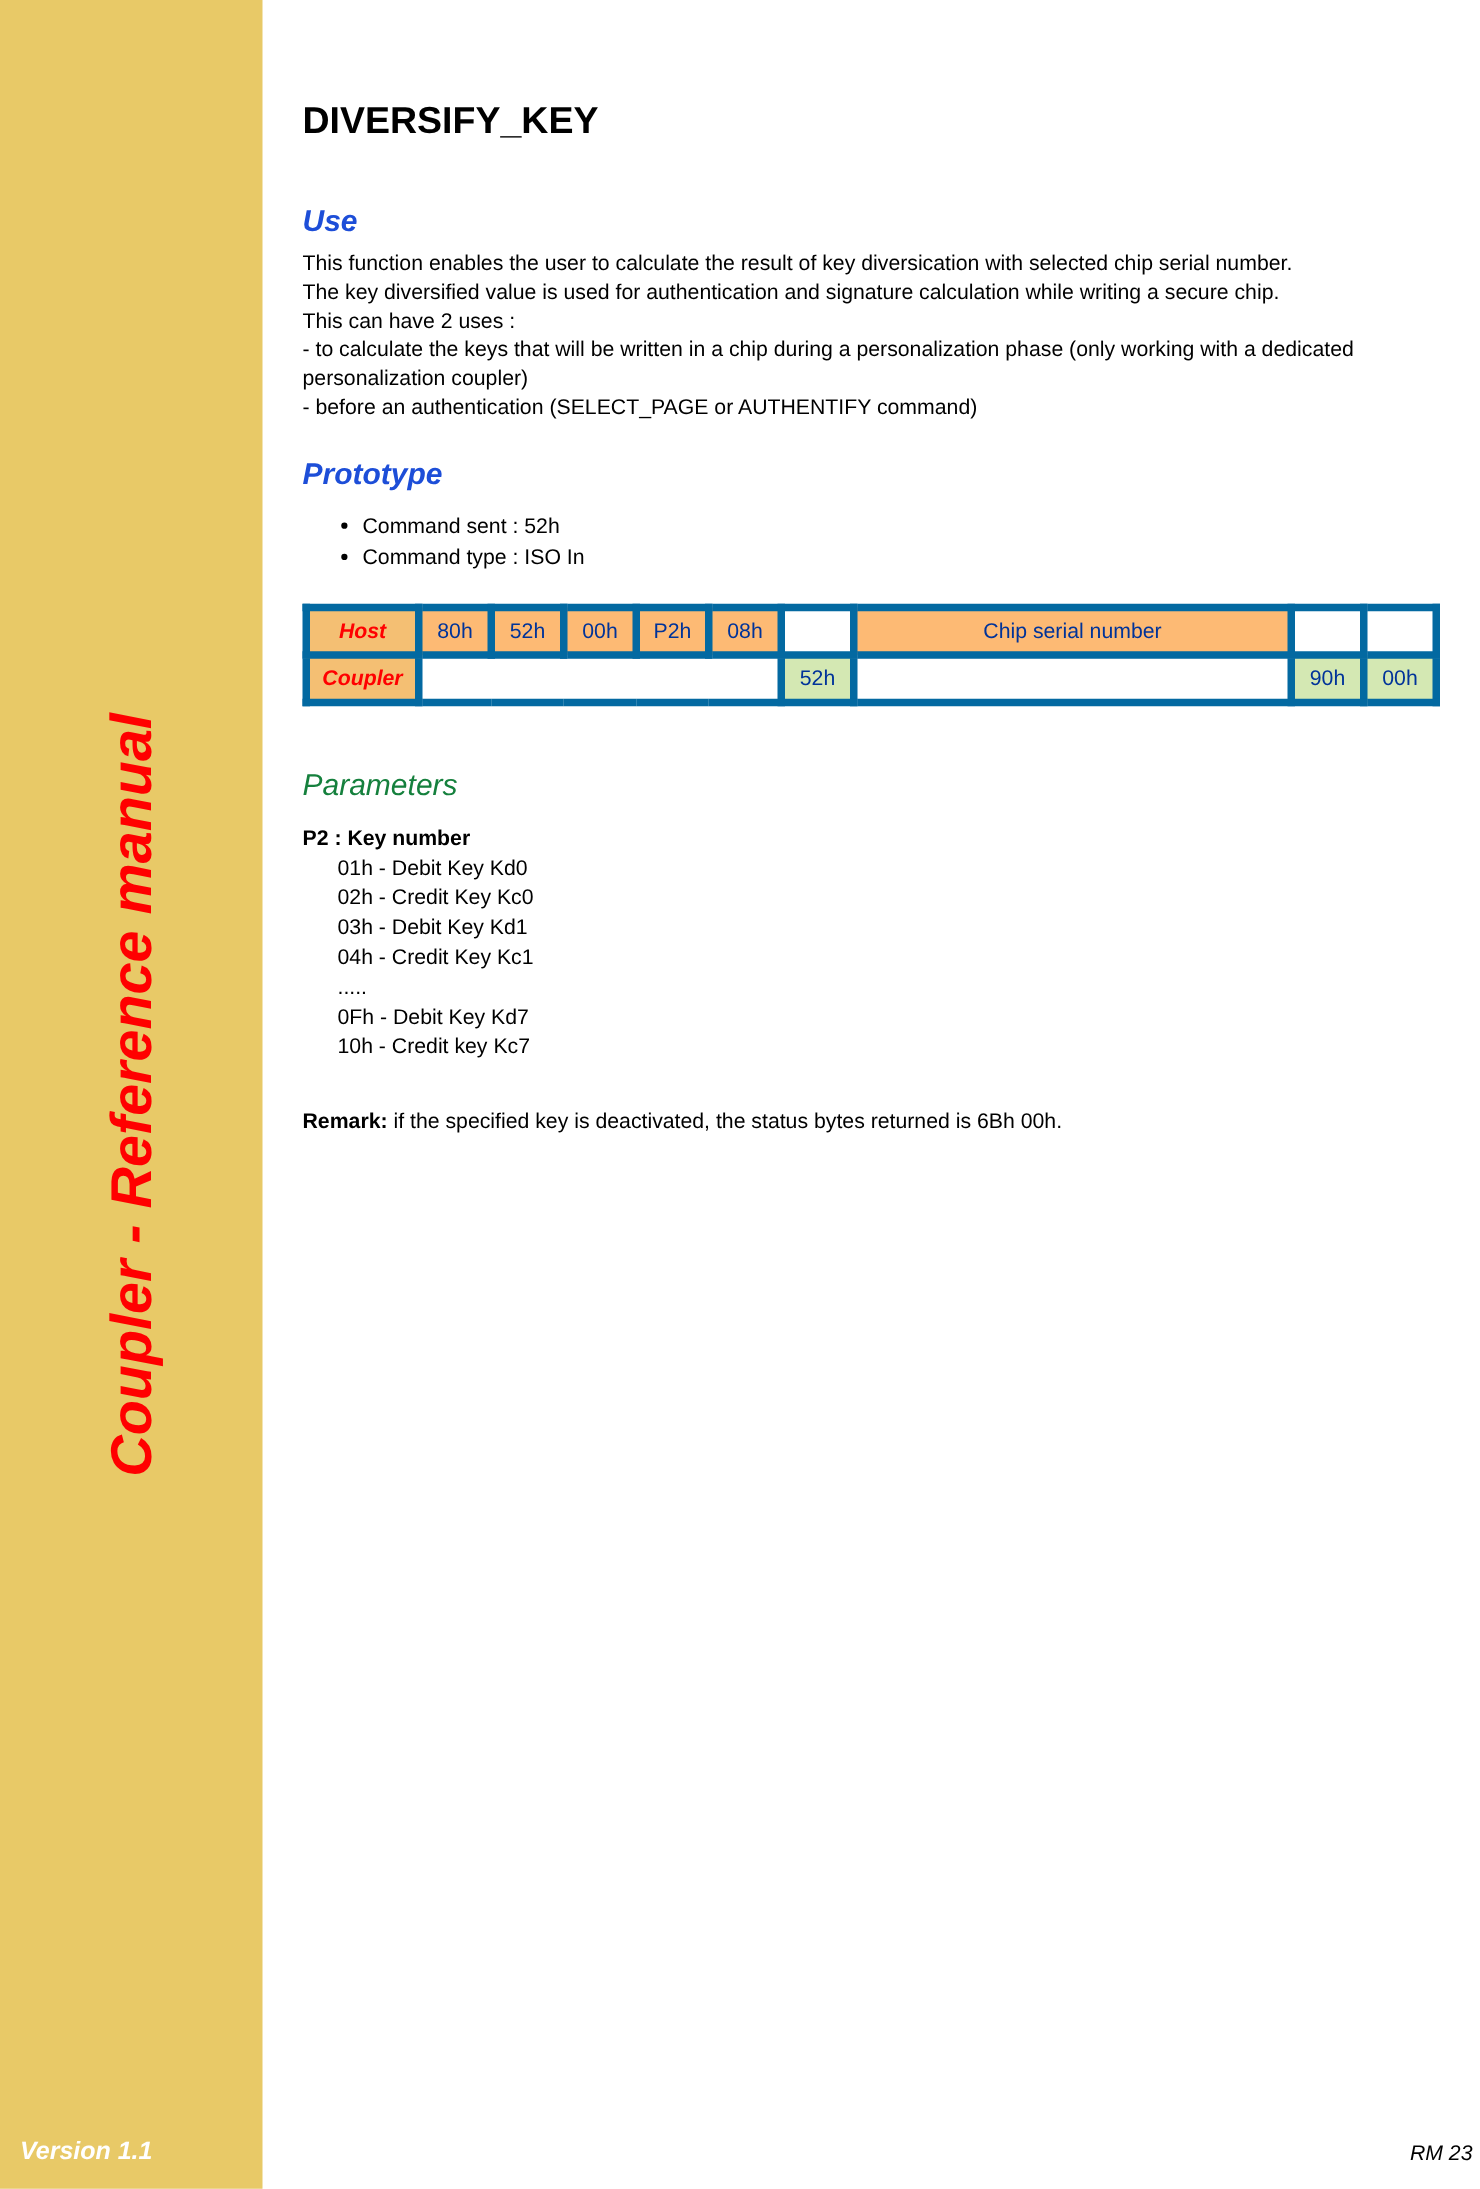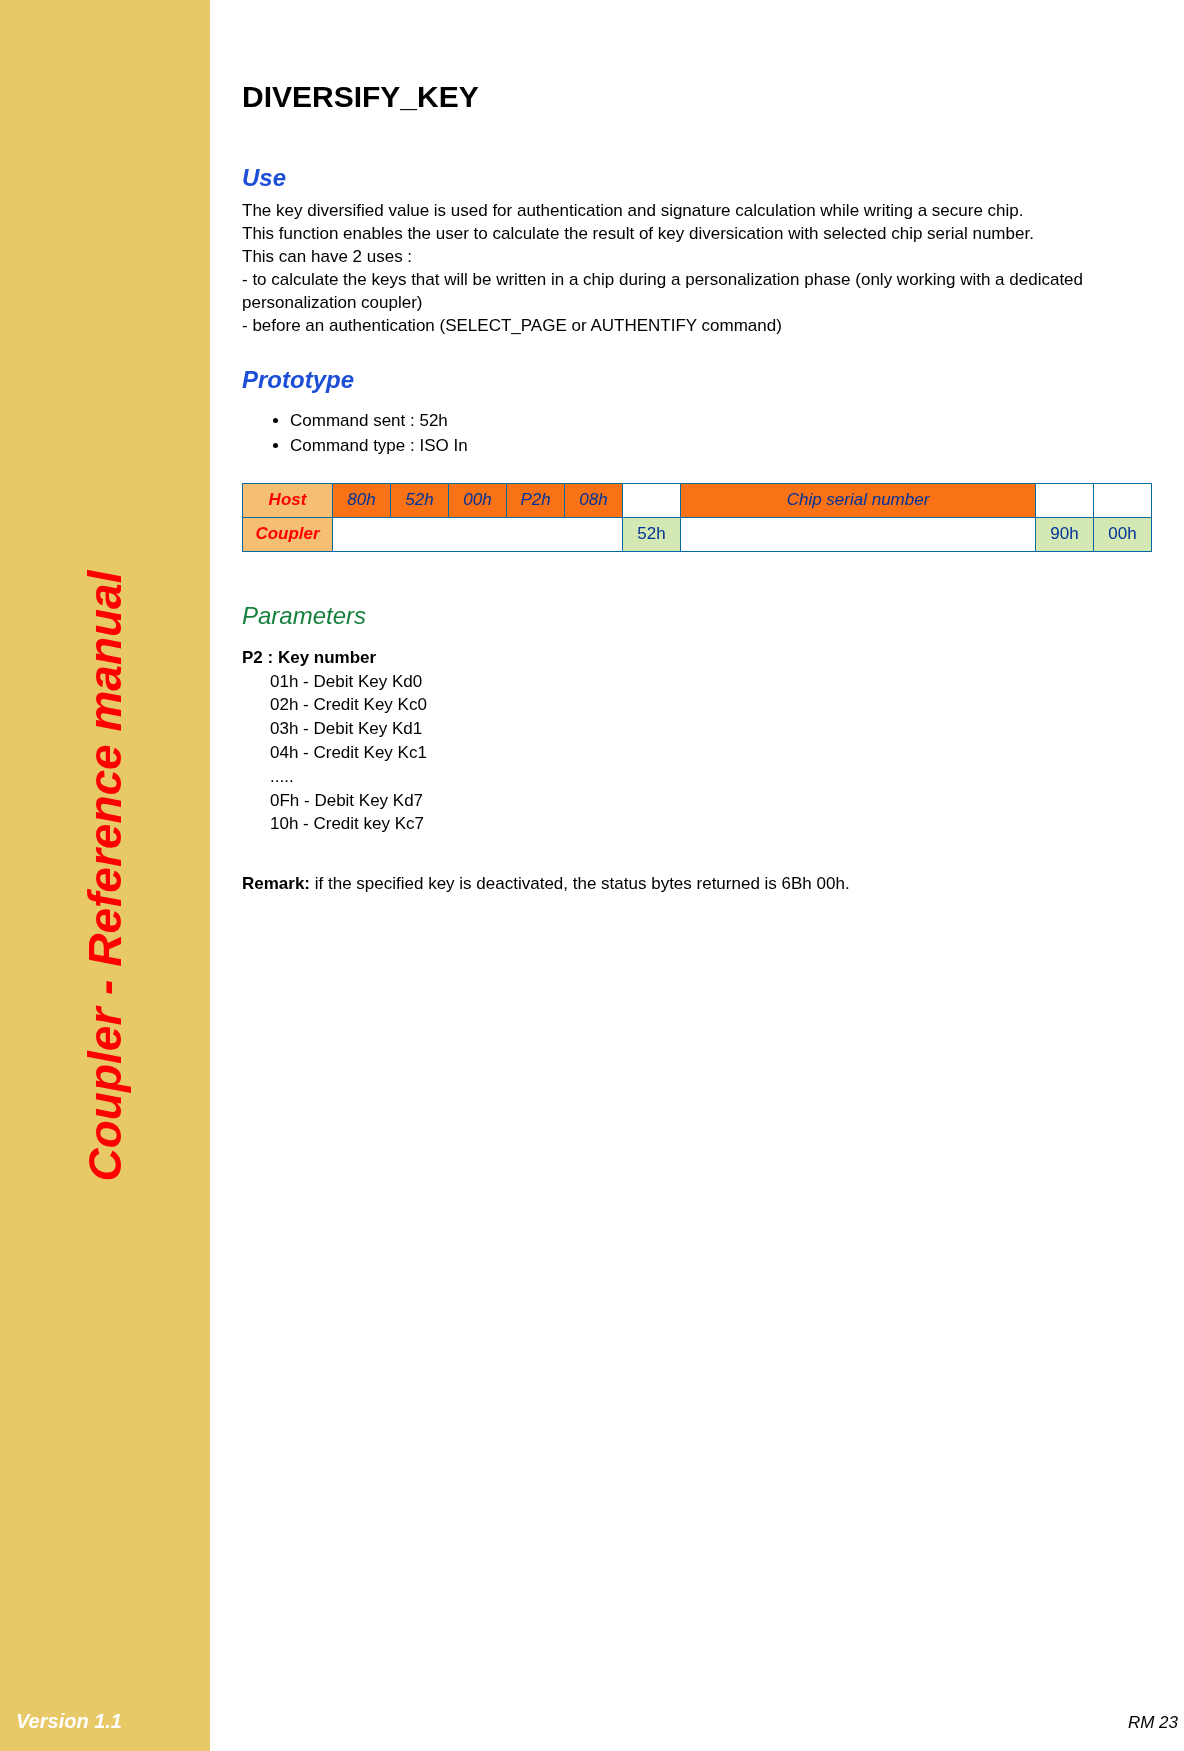--- a/index.html
+++ b/index.html
@@ -84,36 +84,35 @@
   ul.bullets li {
     font-size: 17px;
     line-height: 1.5;
   }
   table.cmd {
     border-collapse: collapse;
     width: 100%;
     margin-bottom: 50px;
   }
   table.cmd td {
-    border: 1px solid #0369a1;
+    border: 6px solid #0369a1;
     text-align: center;
     font-size: 17px;
     padding: 6px 4px;
     height: 34px;
   }
   .hdr-orange {
     background: #f4bf73;
     color: #ff0000;
     font-style: italic;
     font-weight: bold;
   }
   .cell-blue {
-    background: #f97316;
+    background: #fdba74;
     color: #003399;
-    font-style: italic;
   }
   .cell-green {
     background: #d4e8b3;
     color: #003399;
   }
   .cell-empty { background: #fff; }
   .params-block { }
   .p2-title { font-weight: bold; font-size: 17px; margin-bottom: 2px; }
   .p2-list { margin-left: 28px; font-size: 17px; line-height: 1.4; }
   .remark { margin-top: 38px; font-size: 17px; }
@@ -132,22 +131,22 @@
 <div class="sidebar">
   <div class="sidebar-title">Coupler - Reference manual</div>
   <div class="version">Version 1.1</div>
 </div>
 
 <div class="content">
   <h1 class="page-title">DIVERSIFY_KEY</h1>
 
   <div class="use-block">
     <h2 class="section-blue">Use</h2>
+    <p class="body-text">This function enables the user to calculate the result of key diversication with selected chip serial number.</p>
     <p class="body-text">The key diversified value is used for authentication and signature calculation while writing a secure chip.</p>
-    <p class="body-text">This function enables the user to calculate the result of key diversication with selected chip serial number.</p>
     <p class="body-text">This can have 2 uses :</p>
     <p class="body-text">- to calculate the keys that will be written in a chip during a personalization phase (only working with a dedicated personalization coupler)</p>
     <p class="body-text">- before an authentication (SELECT_PAGE or AUTHENTIFY command)</p>
   </div>
 
   <div class="proto-block">
     <h2 class="section-blue">Prototype</h2>
     <ul class="bullets">
       <li>Command sent : 52h</li>
       <li>Command type : ISO In</li>

